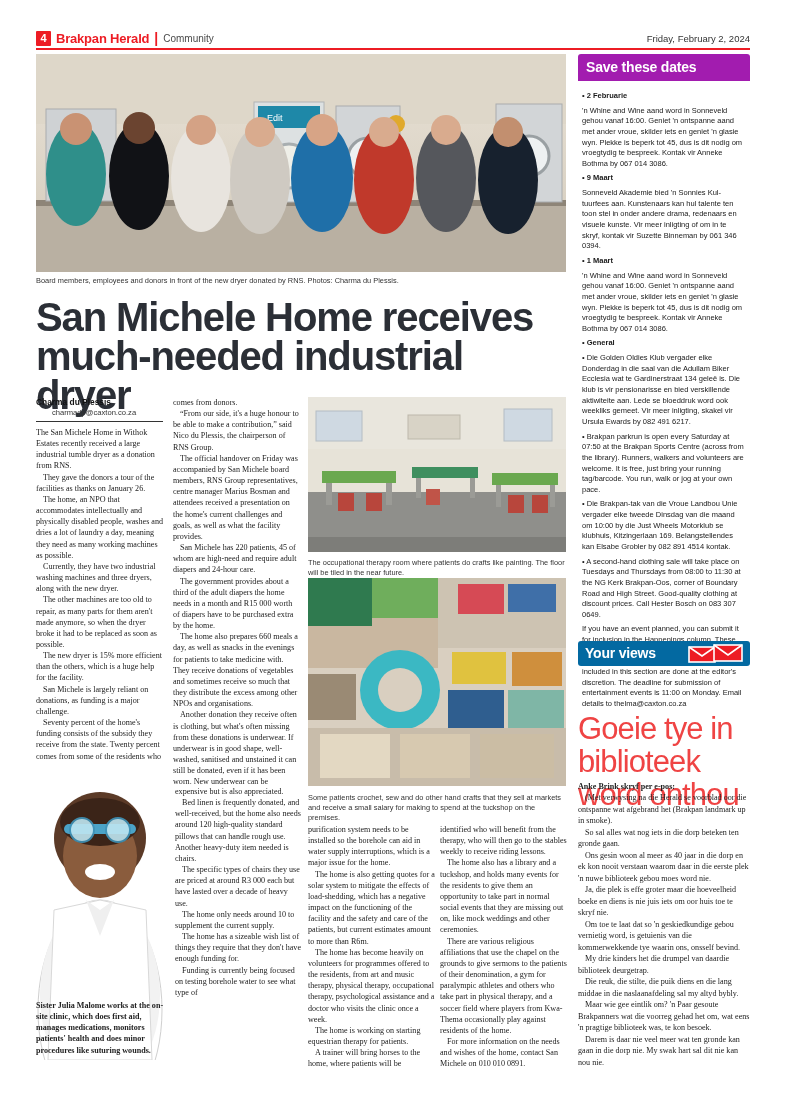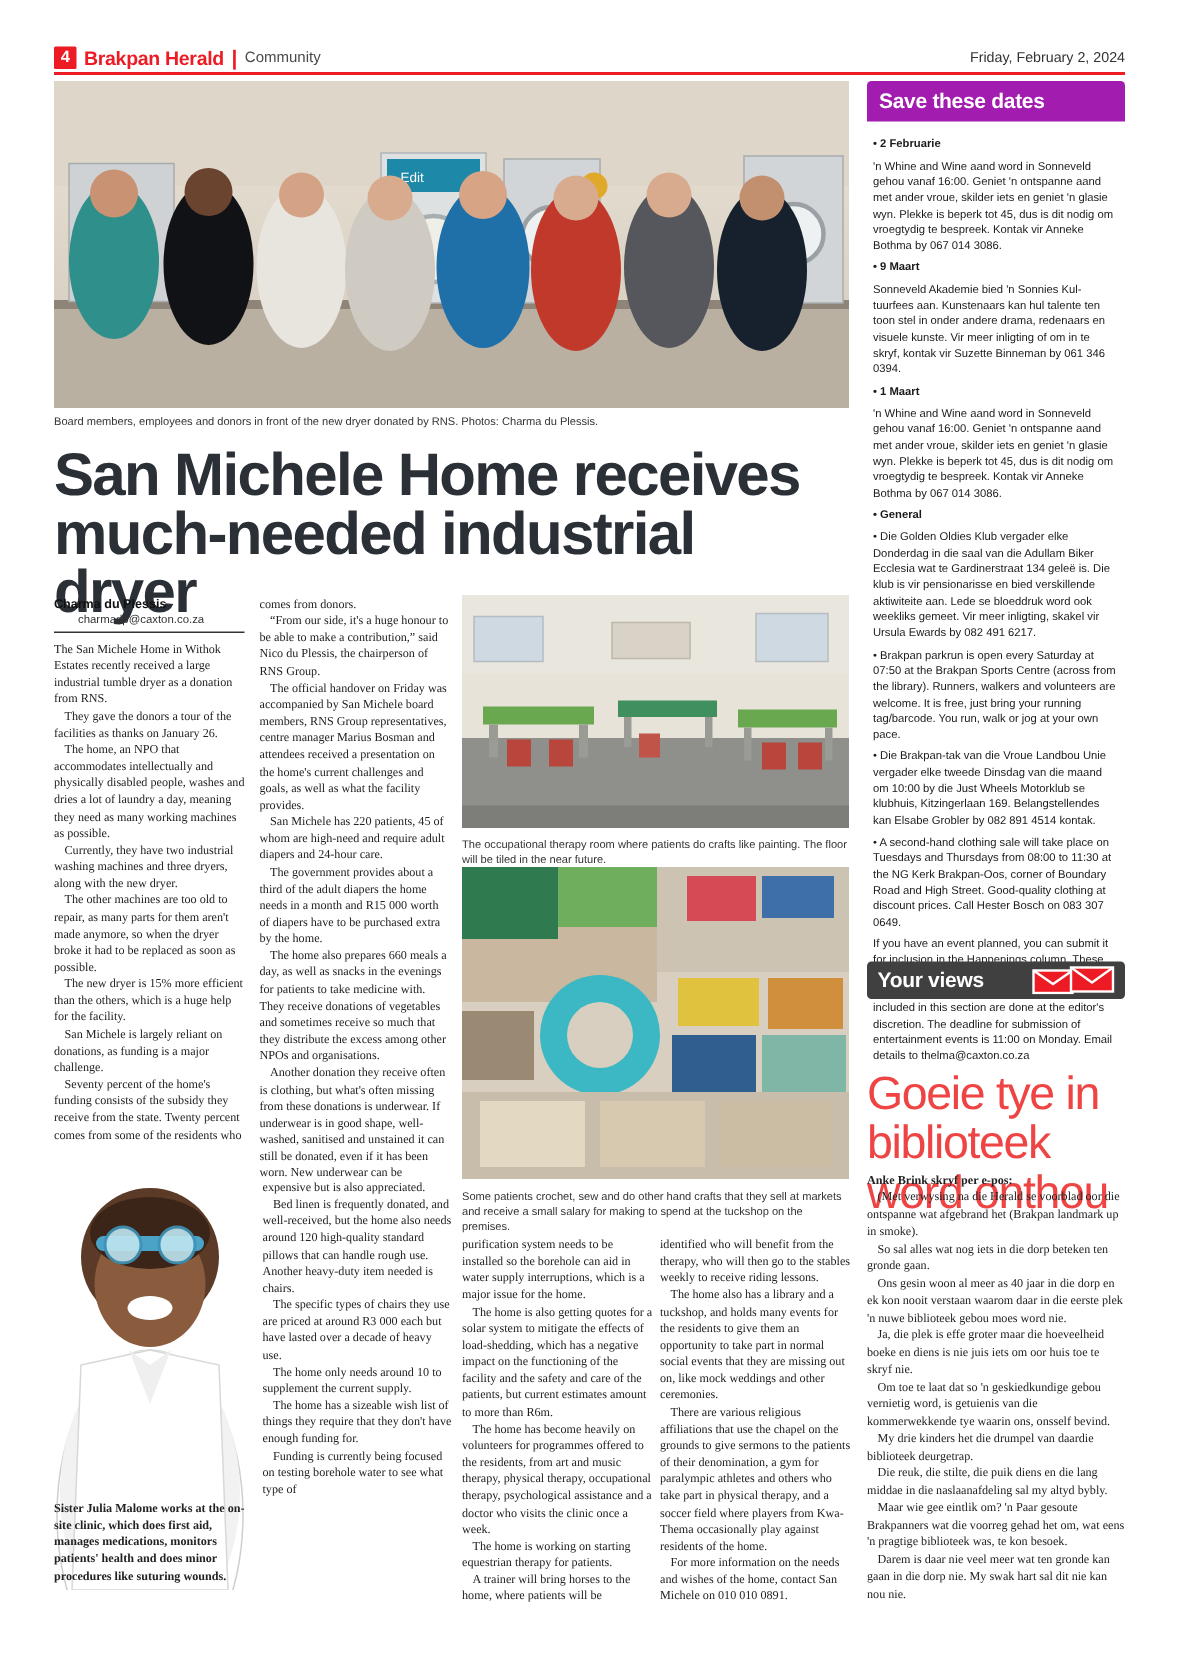--- a/index.html
+++ b/index.html
@@ -209,21 +209,21 @@
     padding-top: 6px;
   }
   .sb-body p { margin: 4px; }
   .sb-body p.b { font-weight: bold; }
   .sb-note { font-weight: normal; }
 
   .yv-banner {
     position: absolute;
     left: 578px; top: 641px;
     width: 172px; height: 25px;
-    background: #404040;
+    background: #0369a1;
     border-radius: 3px;
   }
   .yv-label {
     position: absolute;
     left: 7px; top: 4px;
     color: #fff;
     font-weight: bold;
     font-size: 14px;
     letter-spacing: -0.2px;
   }

